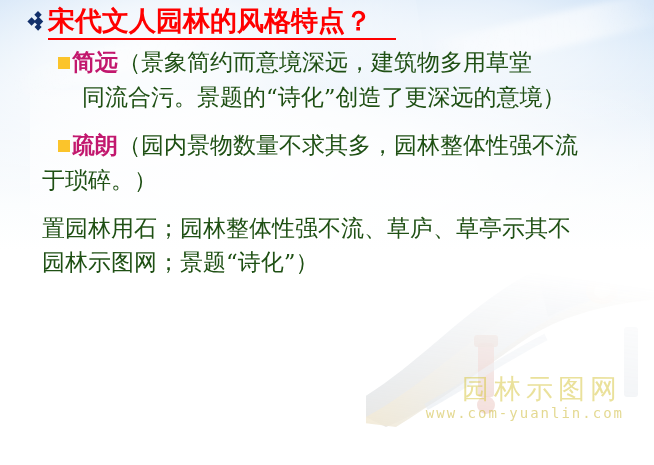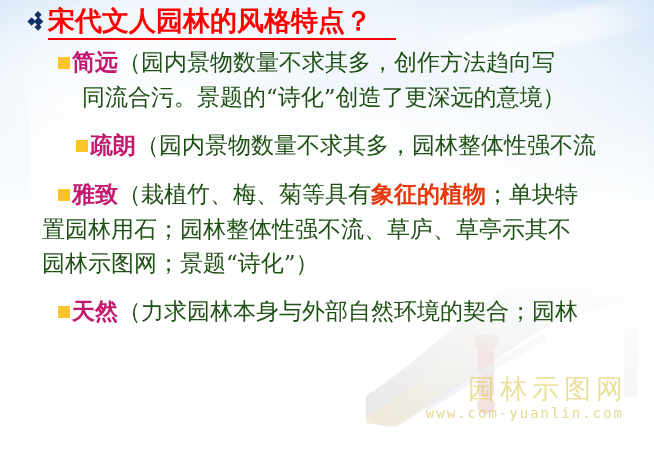--- a/index.html
+++ b/index.html
@@ -99,21 +99,21 @@
     bottom: 38px;
     width: 300px;
     height: 170px;
     opacity: 0.30;
     overflow: hidden;
   }
   .bg-temple svg { display: block; }
 
   .bg-watermark-text {
     position: absolute;
-    right: 26px;
+    right: 32px;
     bottom: 58px;
     font-size: 27px;
     letter-spacing: 5px;
     color: #d9c94a;
     opacity: 0.55;
     font-family: "DejaVu Sans", "Liberation Sans", sans-serif;
     white-space: nowrap;
   }
   .bg-watermark-sub {
     position: absolute;
@@ -265,33 +265,32 @@
             <rect x="9.6" y="14.6" width="5.0" height="5.0" transform="rotate(45 12.1 17.1)"></rect>
           </g>
         </svg>
       </span>
       <span class="title-text">宋代文人园林的风格特点？</span>
     </div>
 
     <div class="body-block">
 
       <div class="para" style="padding-left:58px; top:0px;">
-        <span class="ln"><span class="sq"></span><span class="head">简远</span><span>（园内景物数量不求其多，创作方法趋向写</span></span>
+        <span class="ln"><span class="sq"></span><span class="head">简远</span><span>（景象简约而意境深远，建筑物多用草堂</span></span>
         <span class="ln" style="padding-left:24px;"><span>同流合污。景题的“诗化”创造了更深远的意境）</span></span>
       </div>
 
-      <div class="para" style="padding-left:76px; margin-top:14px;">
+      <div class="para" style="padding-left:58px; margin-top:14px;">
         <span class="ln"><span class="sq"></span><span class="head">疏朗</span><span>（园内景物数量不求其多，园林整体性强不流</span></span>
+        <span class="ln" style="margin-left:-16px;"><span>于琐碎。）</span></span>
       </div>
 
       <div class="para" style="padding-left:58px; margin-top:14px;">
-        <span class="ln"><span class="sq"></span><span class="head">雅致</span><span>（栽植竹、梅、菊等具有</span><span class="hl-red">象征的植物</span><span>；单块特</span></span>
         <span class="ln" style="margin-left:-16px;"><span>置园林用石；园林整体性强不流、草庐、草亭示其不</span></span>
         <span class="ln" style="margin-left:-16px;"><span>园林示图网；景题“诗化”）</span></span>
       </div>
 
       <div class="para" style="padding-left:58px; margin-top:14px;">
-        <span class="ln"><span class="sq"></span><span class="head">天然</span><span>（力求园林本身与外部自然环境的契合；园林</span></span>
       </div>
 
     </div>
   </div>
 </div>
 
 </body></html>

